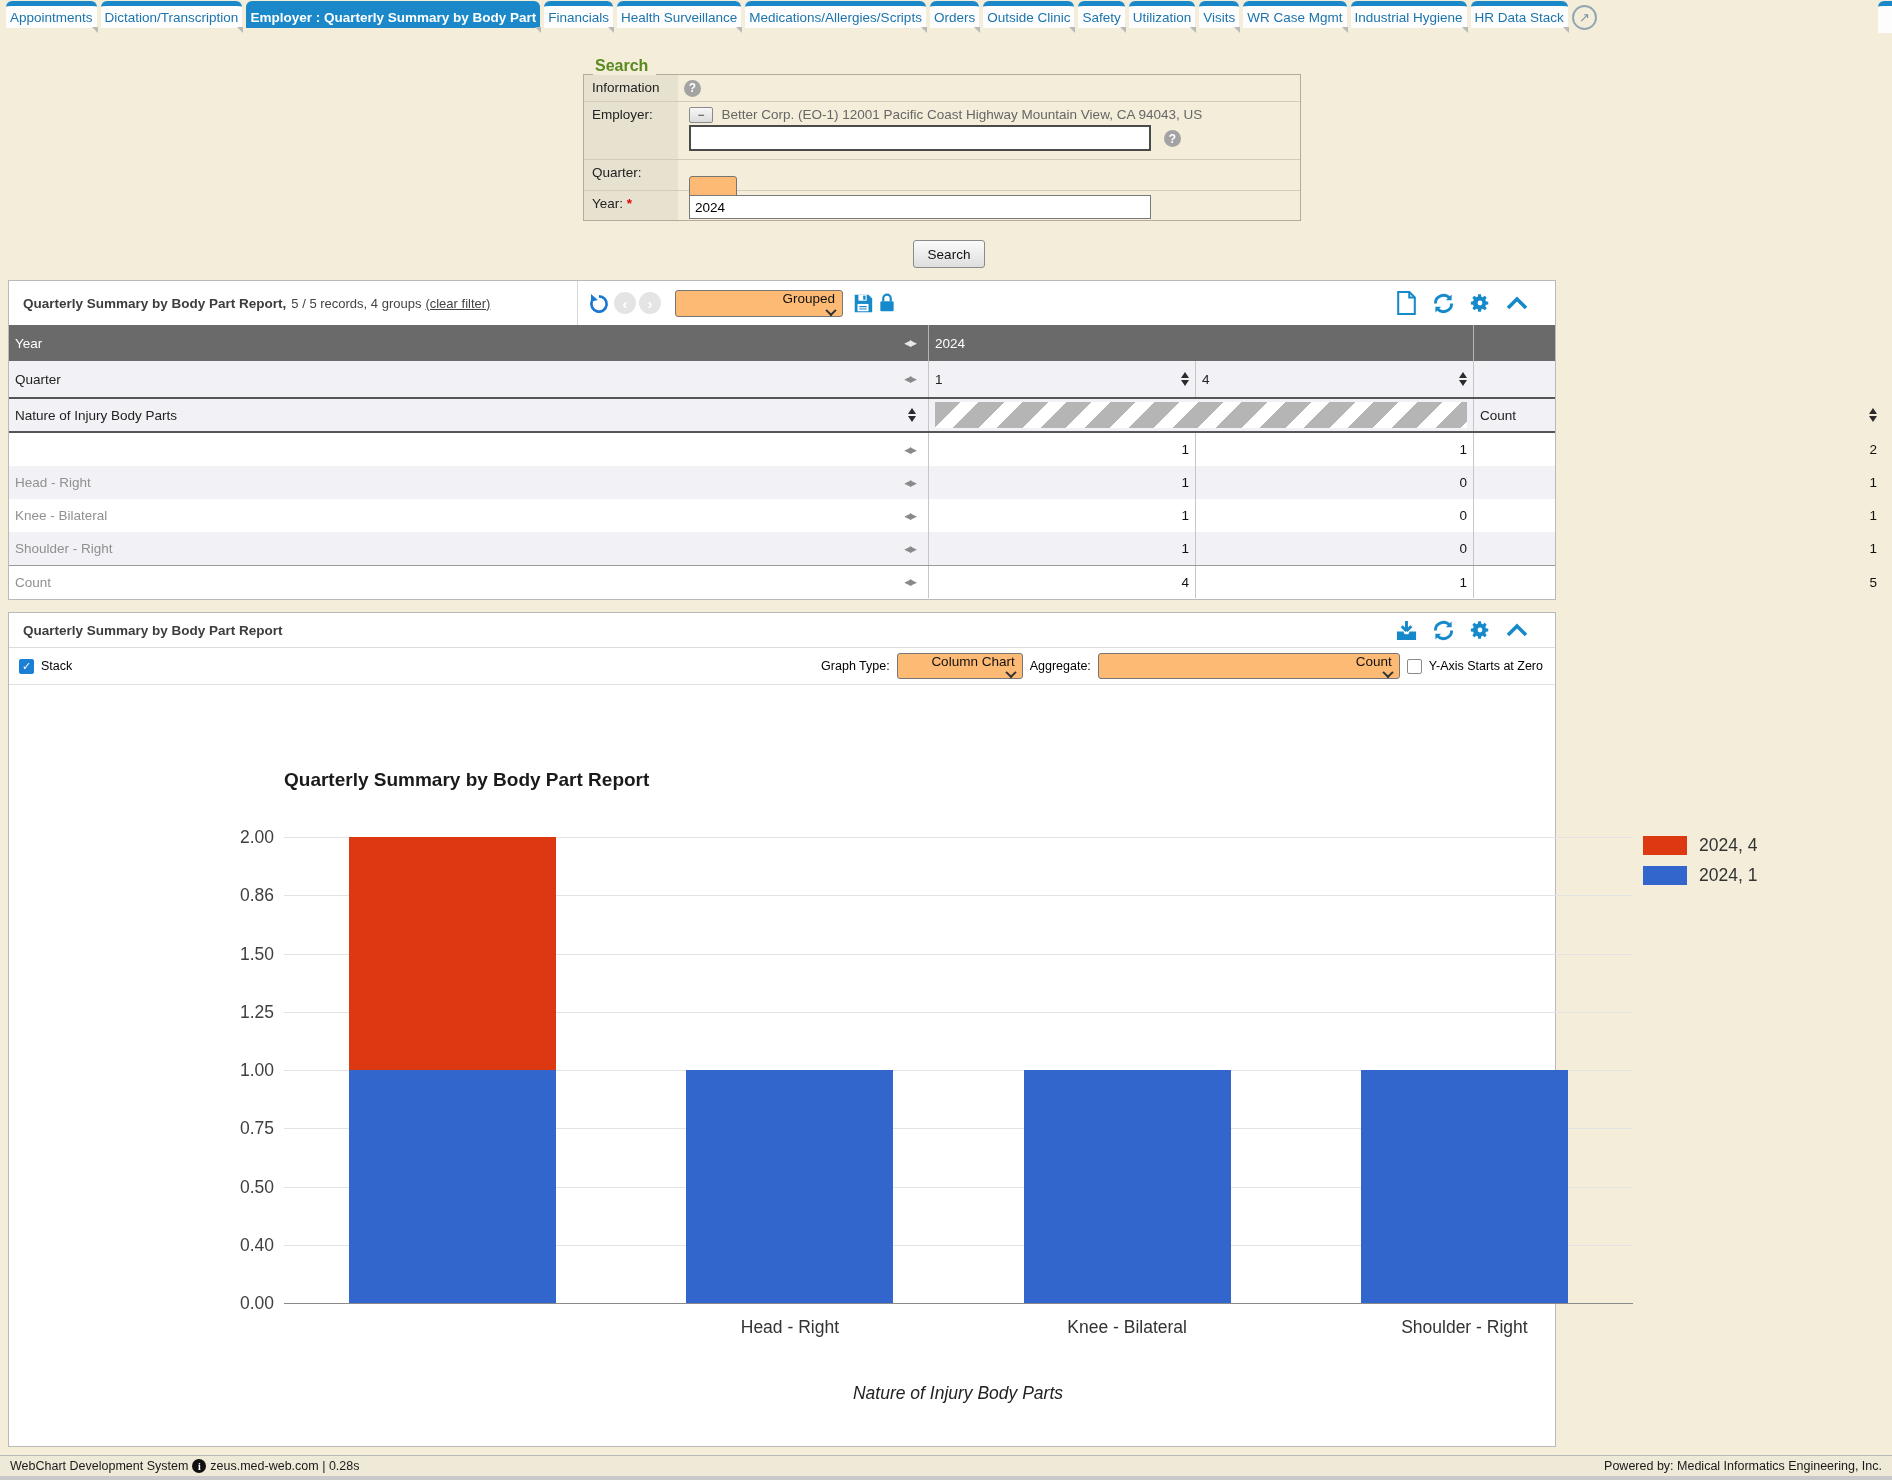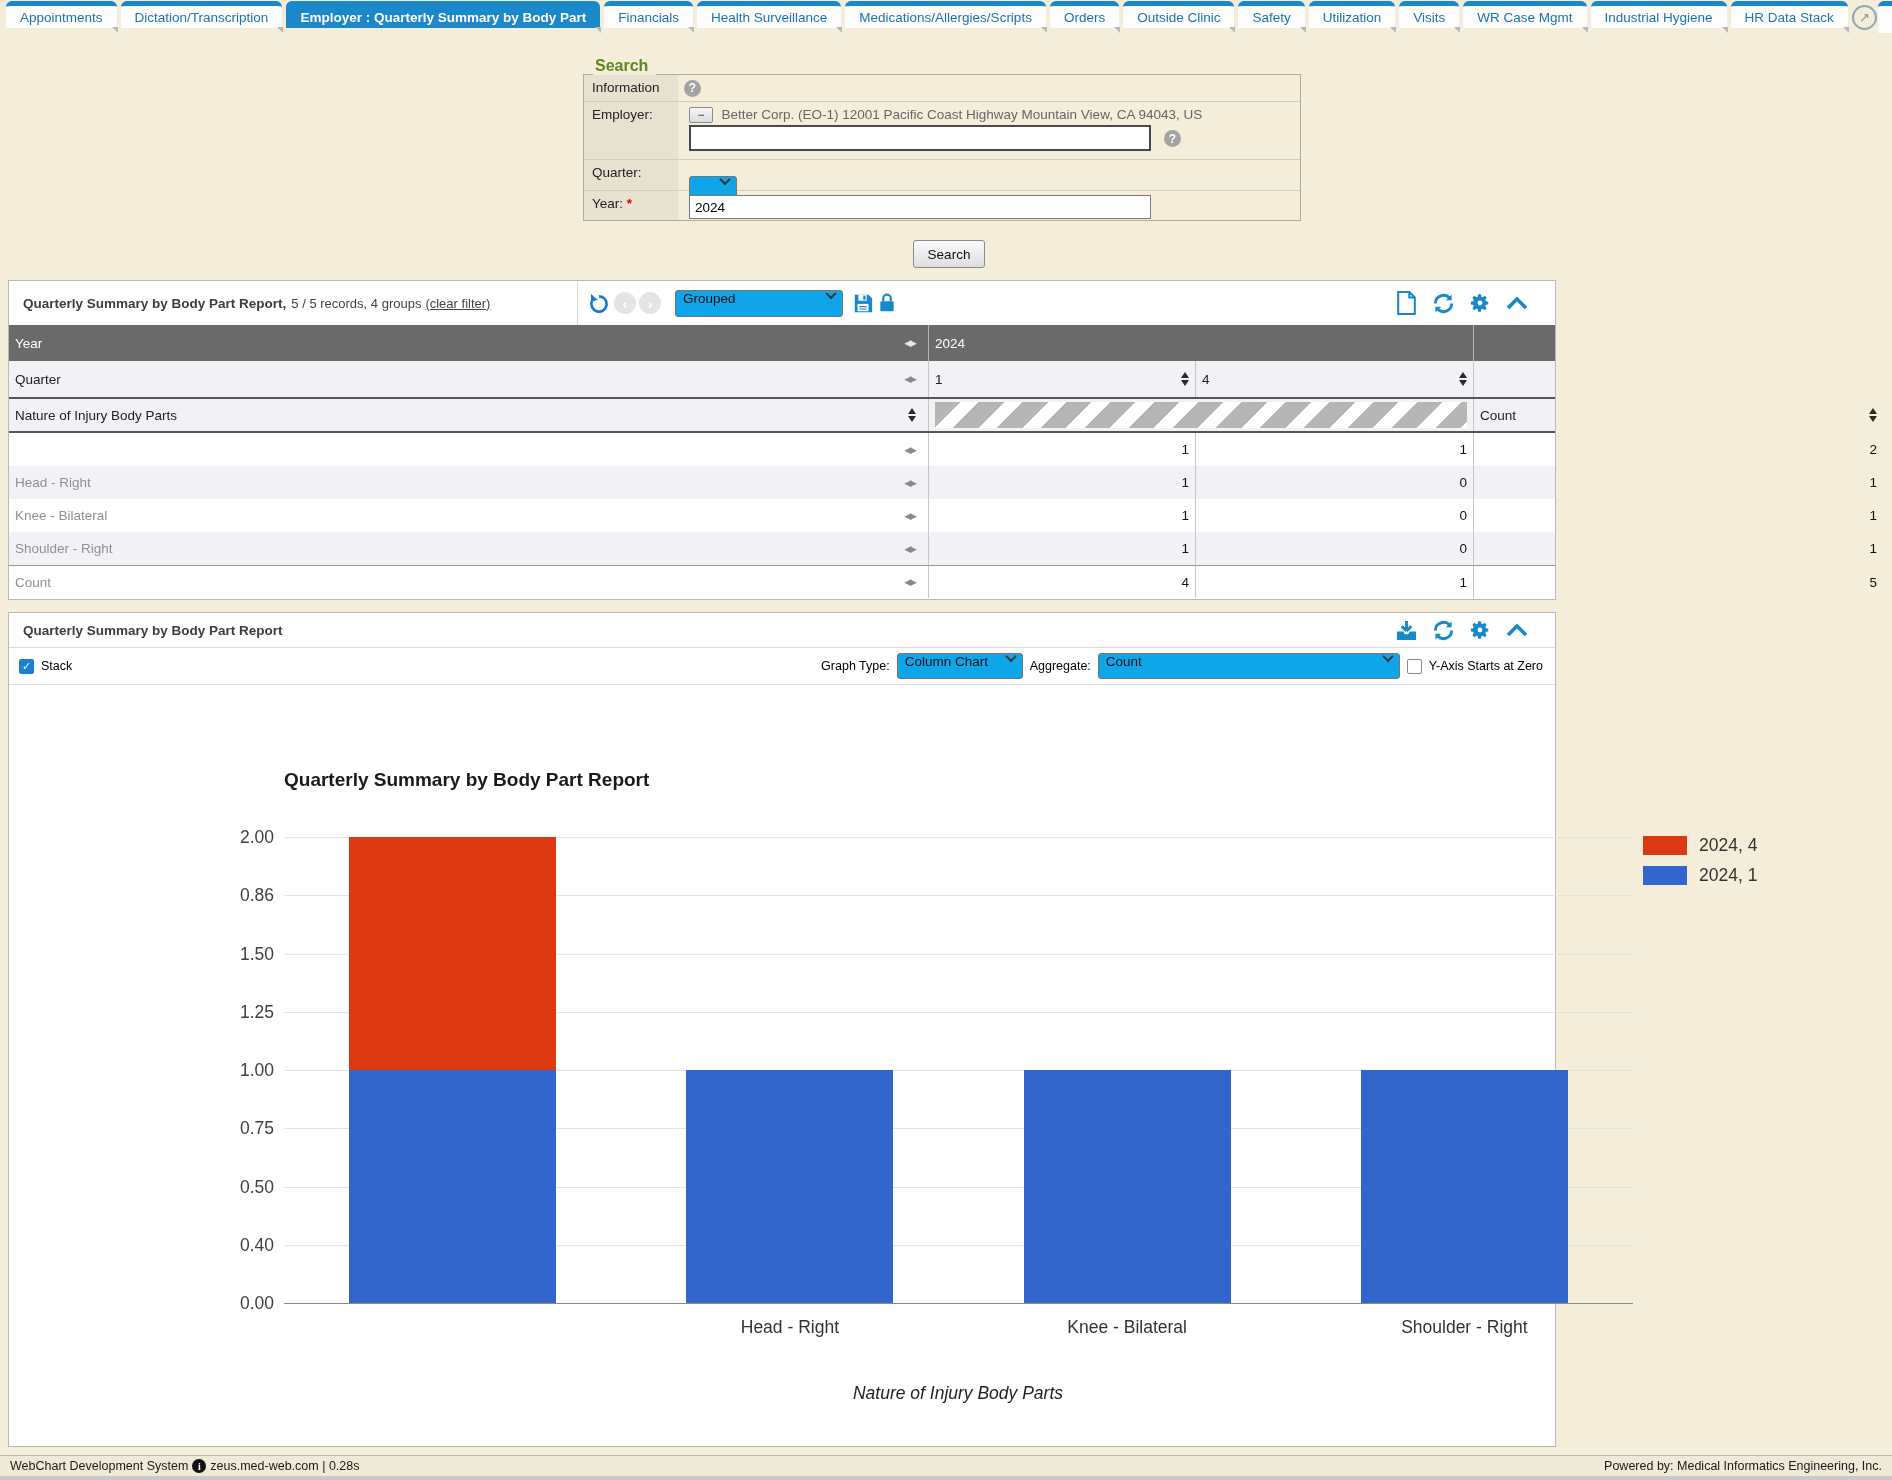--- a/index.html
+++ b/index.html
@@ -7,21 +7,21 @@
   body {
     position: relative; overflow: hidden;
     background: #f3edda;
     font-family: "Liberation Sans", "DejaVu Sans", sans-serif;
     color: #222;
   }
   
   .tabbar { position:absolute; left:0; top:0; width:1892px; height:40px; display:flex; align-items:flex-start; padding:1px 0 0 6px; }
   .tab {
     position:relative; display:inline-flex; align-items:center; white-space:nowrap;
-    background:#fdfdfd; color:#1c74ad; font-size:13.5px; padding:0 14px; height:27px;
+    background:#fdfdfd; color:#1c74ad; font-size:13.5px; padding:0 4px; height:27px;
     border-radius:6px 6px 0 0; border-top:5px solid #1b89c9; margin-right:4px; cursor:pointer;
   }
   .tab::after { content:""; position:absolute; right:-1px; bottom:-5px;
     border-left:6px solid transparent; border-top:6px solid #b9b9b9; }
   .tab.active { background:#1b89c9; color:#fff; font-weight:bold; }
   .tab-overflow { width:25px; height:25px; margin-top:4px; border:2px solid #93a7b3; border-radius:50%;
     display:flex; align-items:center; justify-content:center; color:#7c93a3; font-size:13px; cursor:pointer; flex:none; }
   .tab-sliver { position:absolute; right:0; top:1px; width:14px; height:32px; background:#fdfdfd;
     border-top:5px solid #1b89c9; border-radius:6px 0 0 0; }
   
@@ -46,22 +46,22 @@
   .text-input { border:1px solid #7a7a7a; background:#fff; height:26px; width:462px;
     font-family:inherit; font-size:13.5px; padding:0 5px; display:block; }
   .emp-input { border:2px solid #4a4a4a; margin-top:2px; margin-left:5px; }
   .year-input { height:24px; margin-left:5px; margin-top:1px; }
   .qtr-select { margin-left:5px; width:48px; height:24px; }
   .emp-help { position:absolute; left:486px; top:28px; }
   .search-btn { position:absolute; left:913px; top:240px; width:72px; height:28px;
     border:1px solid #8a8a8a; border-radius:3px; background:linear-gradient(#fbfbfb,#dedede);
     font-family:inherit; font-size:13.5px; color:#111; cursor:pointer; }
   
-  .sel { display:inline-flex; align-items:flex-start; justify-content:space-between; background:#0ea5e9;
-    border:1px solid #767676; border-radius:3px; height:27px; padding:0 7px; font-size:13.5px; color:#111; cursor:pointer; }
+  .sel { display:inline-flex; align-items:flex-end; justify-content:space-between; background:#fdba74;
+    border:1px solid #767676; border-radius:3px; height:27px; padding:0 7px; font-size:13.5px; color:#111; cursor:pointer;flex-direction:column; }
   .chev { width:8px; height:8px; border-left:2px solid #333; border-bottom:2px solid #333;
     transform:rotate(-45deg) translate(1px,-1px); margin-left:8px; flex:none; }
   
   .panel { position:absolute; left:8px; width:1548px; background:#fff; border:1px solid #b9b9b9; }
   .p1 { top:280px; height:320px; }
   .p2 { top:612px; height:835px; }
   .phead { display:flex; align-items:center; background:#fff; }
   .p1 .phead { height:44px; }
   .p2 .phead { height:35px; border-bottom:1px solid #dcdcdc; }
   .ptitle { font-size:13.5px; font-weight:bold; color:#3d3d3d; padding-left:14px; white-space:nowrap; }

